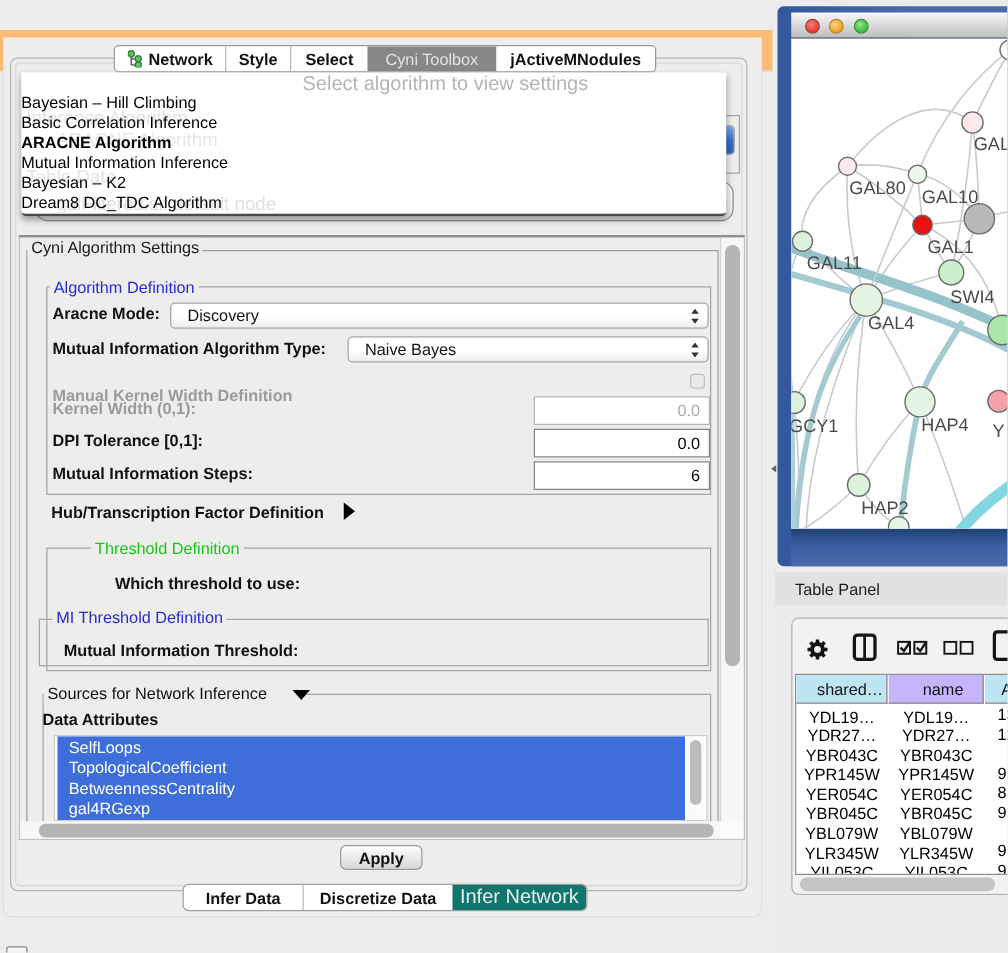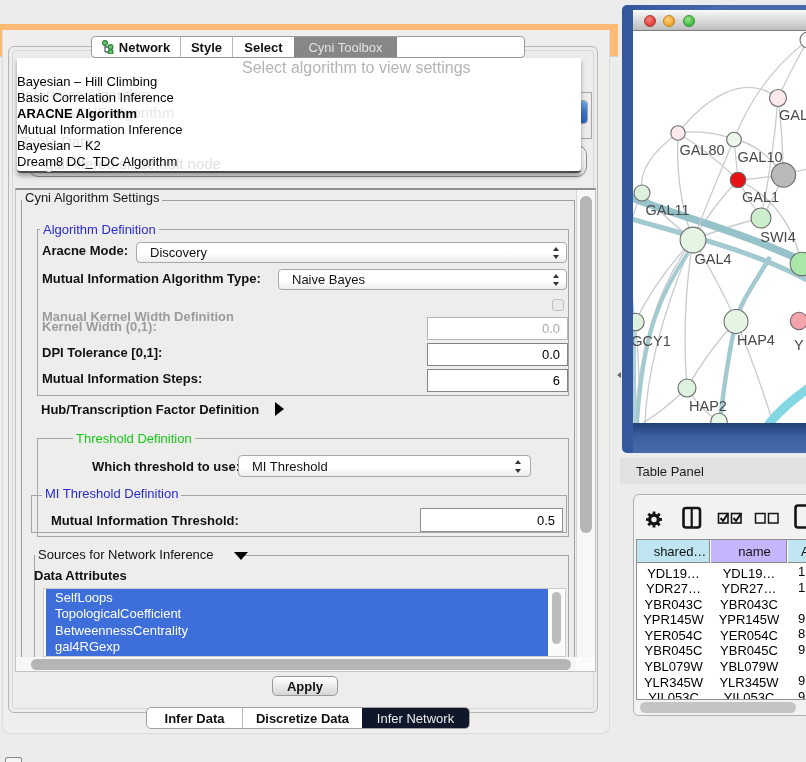--- a/index.html
+++ b/index.html
@@ -34,20 +34,21 @@
   <div style="width:89px;display:flex;align-items:center;justify-content:center;font-size:13px;font-weight:bold;color:#111;border-right:1px solid #b9b9b9;">
     <svg width="13" height="14" style="margin-right:4px;" viewBox="0 0 13 14">
       <path d="M3 4 L3 12 M3 7 L7 7 M3 12 L7 12" stroke="#5a6470" stroke-width="1.3" fill="none"></path>
       <circle cx="3" cy="3" r="2.4" fill="#6fbe6f" stroke="#2e8b3a" stroke-width="1.2"></circle>
       <circle cx="8.6" cy="7" r="2.4" fill="#6fbe6f" stroke="#2e8b3a" stroke-width="1.2"></circle>
       <circle cx="8.6" cy="12" r="2.4" fill="#6fbe6f" stroke="#2e8b3a" stroke-width="1.2"></circle>
     </svg>Network</div>
   <div style="width:52px;display:flex;align-items:center;justify-content:center;font-size:13px;font-weight:bold;color:#111;border-right:1px solid #b9b9b9;">Style</div>
   <div style="width:61px;display:flex;align-items:center;justify-content:center;font-size:13px;font-weight:bold;color:#111;">Select</div>
   <div style="width:103px;display:flex;align-items:center;justify-content:center;font-size:13px;color:#e3e3e3;background:#878787;">Cyni Toolbox</div>
+  <div style="flex:1;display:flex;align-items:center;justify-content:center;font-size:13px;font-weight:bold;color:#111;">jActiveMNodules</div>
 </div>
 
 <div class="gbox" style="left:22px;top:92px;width:570px;height:47px;"></div>
 <div class="abs" style="left:21px;top:86px;font-size:15px;color:#777;">Inference Algorithm</div>
 <div class="combo" style="left:30px;top:100px;width:558px;height:24px;">
   <div style="position:absolute;left:15px;top:3px;font-size:15px;color:#888;">ARACNE Algorithm</div>
   <div style="position:absolute;right:0;top:0;width:23px;height:22px;border-radius:0 3px 3px 0;background:linear-gradient(#79a9e8,#3a72cc 50%,#2f63c0);">
     <div class="arr" style="left:8px;top:4px;border-left:4px solid transparent;border-right:4px solid transparent;border-bottom:5px solid #fff;"></div>
     <div class="arr" style="left:8px;top:12px;border-left:4px solid transparent;border-right:4px solid transparent;border-top:5px solid #fff;"></div>
   </div>
@@ -93,30 +94,24 @@
   <div class="abs b13" style="left:26px;top:181px;">Mutual Information Steps:</div>
   <div class="inp" style="left:411px;top:179px;width:141px;height:23px;border:1px solid #858585;">6</div>
 
   <div class="abs b13" style="left:25px;top:212px;">Hub/Transcription Factor Definition</div>
   <div class="arr" style="left:259px;top:212px;border-top:7px solid transparent;border-bottom:7px solid transparent;border-left:9px solid #000;"></div>
 
   <div class="gbox" style="left:21px;top:248px;width:532px;height:99px;"></div>
   <div class="glab" style="left:24px;top:241px;color:#17c617;margin-left:33px;">Threshold Definition</div>
 
   <div class="abs b13" style="left:76px;top:269px;">Which threshold to use:</div>
-  <div class="combo" style="left:222px;top:265px;width:293px;height:22px;">
-    <div class="ctext">MI Threshold</div>
-    <div class="arr" style="right:9px;top:4px;border-left:3.5px solid transparent;border-right:3.5px solid transparent;border-bottom:4.5px solid #333;"></div>
-    <div class="arr" style="right:9px;top:13px;border-left:3.5px solid transparent;border-right:3.5px solid transparent;border-top:4.5px solid #333;"></div>
-  </div>
 
   <div class="gbox" style="left:15px;top:305px;width:536px;height:38px;"></div>
   <div class="glab" style="left:26px;top:296px;color:#2a2ad2;">MI Threshold Definition</div>
   <div class="abs b13" style="left:35px;top:323px;">Mutual Information Threshold:</div>
-  <div class="inp" style="left:404px;top:318px;width:143px;height:24px;border:1px solid #8f8f8f;">0.5</div>
 
   <div class="gbox" style="left:18px;top:365px;width:535px;height:110px;"></div>
   <div class="glab" style="left:19px;top:357px;color:#111;padding-right:24px;text-align:right;">Sources for Network Inference</div>
   <div class="arr" style="left:218px;top:362px;border-left:7.5px solid transparent;border-right:7.5px solid transparent;border-top:8px solid #000;"></div>
   <div class="abs b13" style="left:18px;top:378px;">Data Attributes</div>
 
   <div class="abs" style="left:27px;top:398px;width:523px;height:69px;background:#fff;border:1px solid #cccccc;overflow:hidden;">
     <div style="position:absolute;left:2px;top:0px;width:502px;height:67px;background:#3d6ed9;"></div>
     <div style="position:absolute;left:11px;top:0.5px;font-size:13px;color:#fff;line-height:16.6px;">SelfLoops<br>TopologicalCoefficient<br>BetweennessCentrality<br>gal4RGexp</div>
     <div style="position:absolute;left:506px;top:0;width:13px;height:69px;background:#fafafa;"></div>
@@ -128,21 +123,21 @@
   <div class="abs" style="left:0px;top:467px;width:560px;height:16px;background:#f7f7f7;"></div>
   <div class="abs" style="left:15px;top:469px;width:540px;height:11px;border-radius:5.5px;background:#b5b5b5;"></div>
   <div class="abs" style="left:560px;top:467px;width:19px;height:16px;background:#fbfbfb;"></div>
 </div>
 
 <div class="abs" style="left:272px;top:676px;width:66px;height:20px;border:1px solid #9a9a9a;border-radius:5px;background:linear-gradient(#ffffff,#e2e2e2 70%,#d5d5d5);display:flex;align-items:center;justify-content:center;font-size:13px;font-weight:600;color:#111;">Apply</div>
 
 <div class="abs" style="left:146px;top:707px;width:324px;height:22px;background:#fff;border:1px solid #a0a0a0;border-radius:5px;display:flex;overflow:hidden;">
   <div style="width:96px;display:flex;align-items:center;justify-content:center;font-size:13px;font-weight:bold;color:#111;border-right:1px solid #b9b9b9;">Infer Data</div>
   <div style="width:119px;display:flex;align-items:center;justify-content:center;font-size:13px;font-weight:bold;color:#111;">Discretize Data</div>
-  <div style="flex:1;display:flex;align-items:center;justify-content:center;font-size:13px;color:#ececec;background:#0f172a;">Infer Network</div>
+  <div style="flex:1;display:flex;align-items:center;justify-content:center;font-size:16px;color:#ececec;background:#0f766e;">Infer Network</div>
 </div>
 
 <div class="abs" style="left:5px;top:757px;width:17px;height:12px;border:1.5px solid #888;background:#f5f5f5;border-radius:2px;"></div>
 
 <div class="abs" style="left:17px;top:58px;width:564px;height:115px;background:#ffffff;border-bottom:2px solid #4a4a4a;border-radius:0 0 4px 4px;box-shadow:0 3px 5px rgba(0,0,0,0.35);z-index:30;">
   <div style="position:absolute;left:4px;top:28px;font-size:15px;color:#e4e4e4;">Inference Algorithm</div>
   <div style="position:absolute;left:28px;top:46px;font-size:15px;color:#e7e7e7;">ARACNE Algorithm</div>
   <div style="position:absolute;left:4px;top:75px;font-size:15px;color:#e4e4e4;">Table Data</div>
   <div style="position:absolute;left:28px;top:97px;font-size:15px;color:#e0e0e0;">galFiltered.sif default node</div>
   <div style="position:absolute;left:225px;top:1px;font-size:16px;color:#b4b4b4;">Select algorithm to view settings</div>

